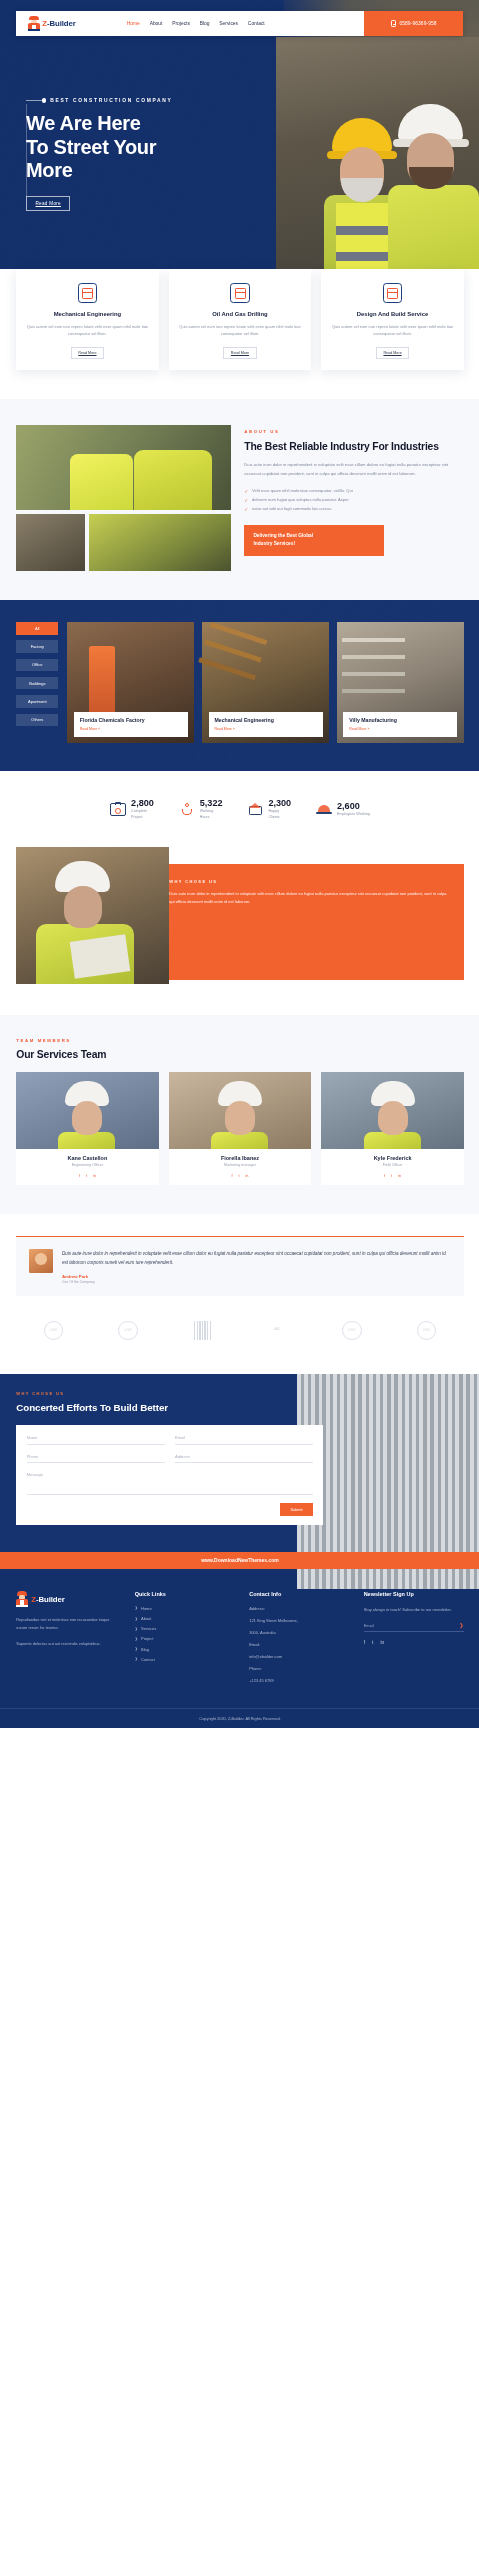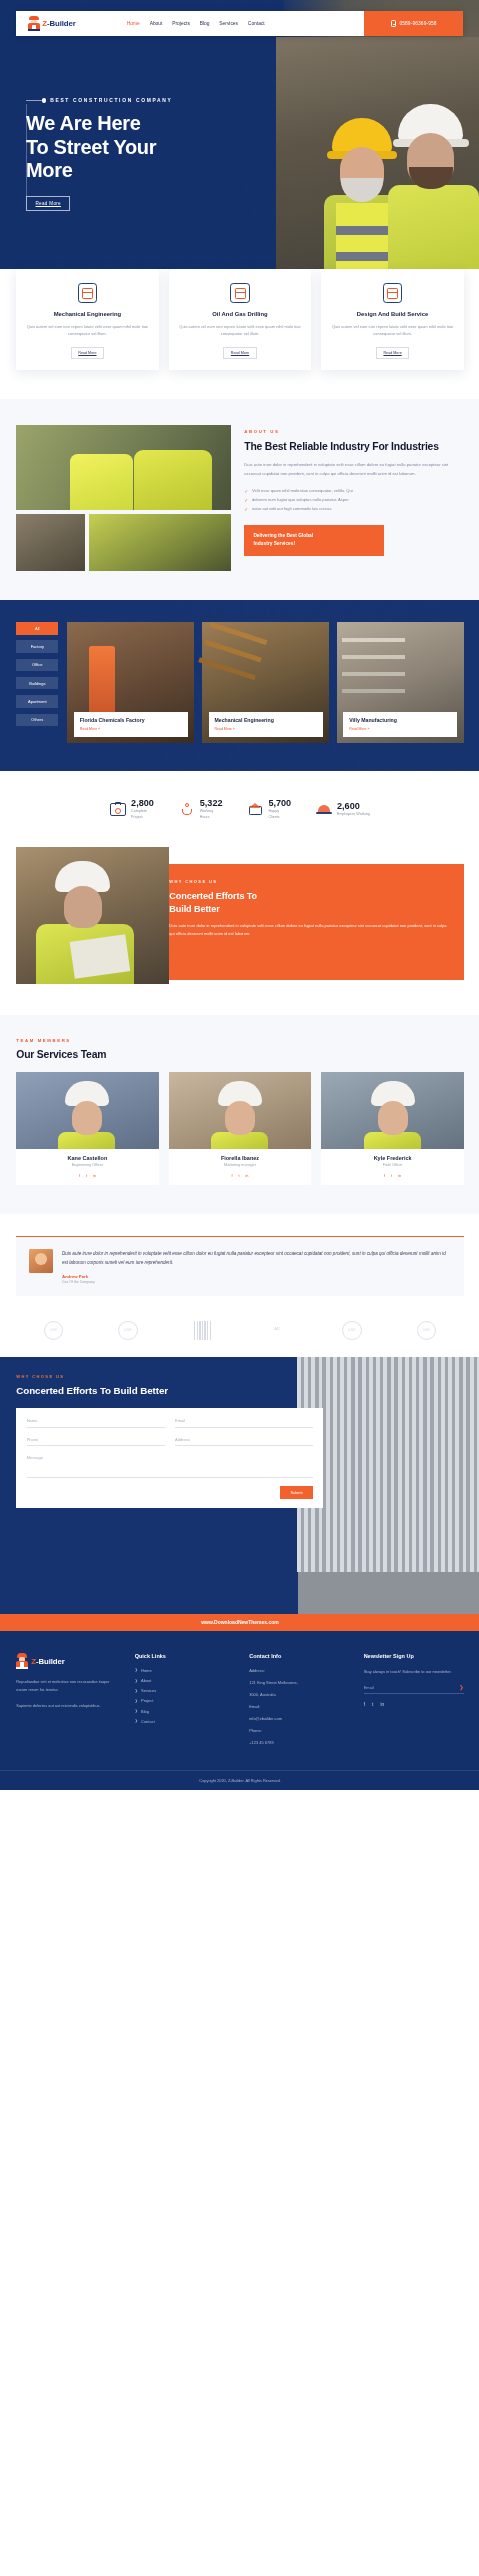--- a/index.html
+++ b/index.html
@@ -205,21 +205,21 @@
   .testi-name { font-size:4.3px; font-weight:700; color:#f0562d; margin-top:6.5px; }
   .testi-role { font-size:3.5px; color:#9aa1b2; margin-top:1.3px; }
 
   
   .partners { background:#fff; padding:7.8px 16.3px 17px; display:flex; justify-content:space-around; align-items:center; }
   .partner { width:30px; height:19.6px; opacity:.34; display:flex; align-items:center; justify-content:center; font-size:3.3px; color:#51607d; border-radius:2px; text-align:center; line-height:1.2; }
   .pring { width:19.6px; height:19.6px; border:1.3px solid #9aa6bd; border-radius:50%; display:flex; align-items:center; justify-content:center; font-size:2.6px; color:#6a7795; }
   .pgrid { width:18.3px; height:18.3px; background:repeating-linear-gradient(90deg,#8391ad 0 1.3px,transparent 1.3px 2.6px); }
 
   
-  .contact-wrap { position:relative; height:257px; }
+  .contact-wrap { position:relative; height:178px;margin-top:17px; }
   .contact-bg {
     position:absolute; inset:0;
     background:linear-gradient(90deg,#16336f 0 62%, #8d9299 62% 100%);
   }
   .contact-bldg { position:absolute; right:0; top:0; width:183px; height:215px;
     background:repeating-linear-gradient(90deg,#d7dade 0 3.9px,#9fa5ad 3.9px 7.2px),linear-gradient(180deg,#e9ebee,#7d838c); }
   .contact-inner { position:absolute; left:16.3px; top:17px; width:307px; z-index:3; }
   .contact-inner .eb { color:#f0743f; font-size:4px; letter-spacing:1.4px; font-weight:700; margin-bottom:5.9px; }
   .contact-inner h2 { color:#fff; font-size:9.8px; font-weight:700; margin-bottom:11.7px; letter-spacing:-0.1px; }
   .form-card { background:#fff; padding:10.4px 10.4px 9.1px; width:307px; }
@@ -445,21 +445,21 @@
         <div class="stat-num">5,322</div>
         <div class="stat-lbl"><span>Working</span><br><span>Hours</span></div>
       </div>
     </div>
     <div class="stat">
       <div class="stat-ico">
           <span class="si-house"></span>
           <span class="si-roof"></span>
         </div>
       <div>
-        <div class="stat-num">5,700</div>
+        <div class="stat-num">2,300</div>
         <div class="stat-lbl"><span>Happy</span><br><span>Clients</span></div>
       </div>
     </div>
     <div class="stat">
       <div class="stat-ico">
           <span class="si-hat"></span>
           <span class="si-hatb"></span>
         </div>
       <div>
         <div class="stat-num">2,600</div>
@@ -470,24 +470,20 @@
 
   <section class="why">
     <div class="why-img">
       <div class="bd"></div>
         <div class="hm"></div>
         <div class="fc"></div>
         <div class="pad"></div>
     </div>
     <div class="why-box">
       <div class="eb">WHY CHOSE US</div>
-      <h3>
-        <div>Concerted Efforts To</div>
-        <div>Build Better</div>
-      </h3>
       <p>Duis aute irure dolor in reprehenderit in voluptate velit esse cillum dolore eu fugiat nulla pariatur excepteur sint occaecat cupidatat non proident, sunt in culpa qui officia deserunt mollit anim id est laborum.</p>
     </div>
   </section>
 
   <section class="team">
     <div class="sec-eyebrow">TEAM MEMBERS</div>
     <h2>Our Services Team</h2>
     <div class="team-grid">
       <div class="tm-card">
         <div class="tm-photo tp1">

